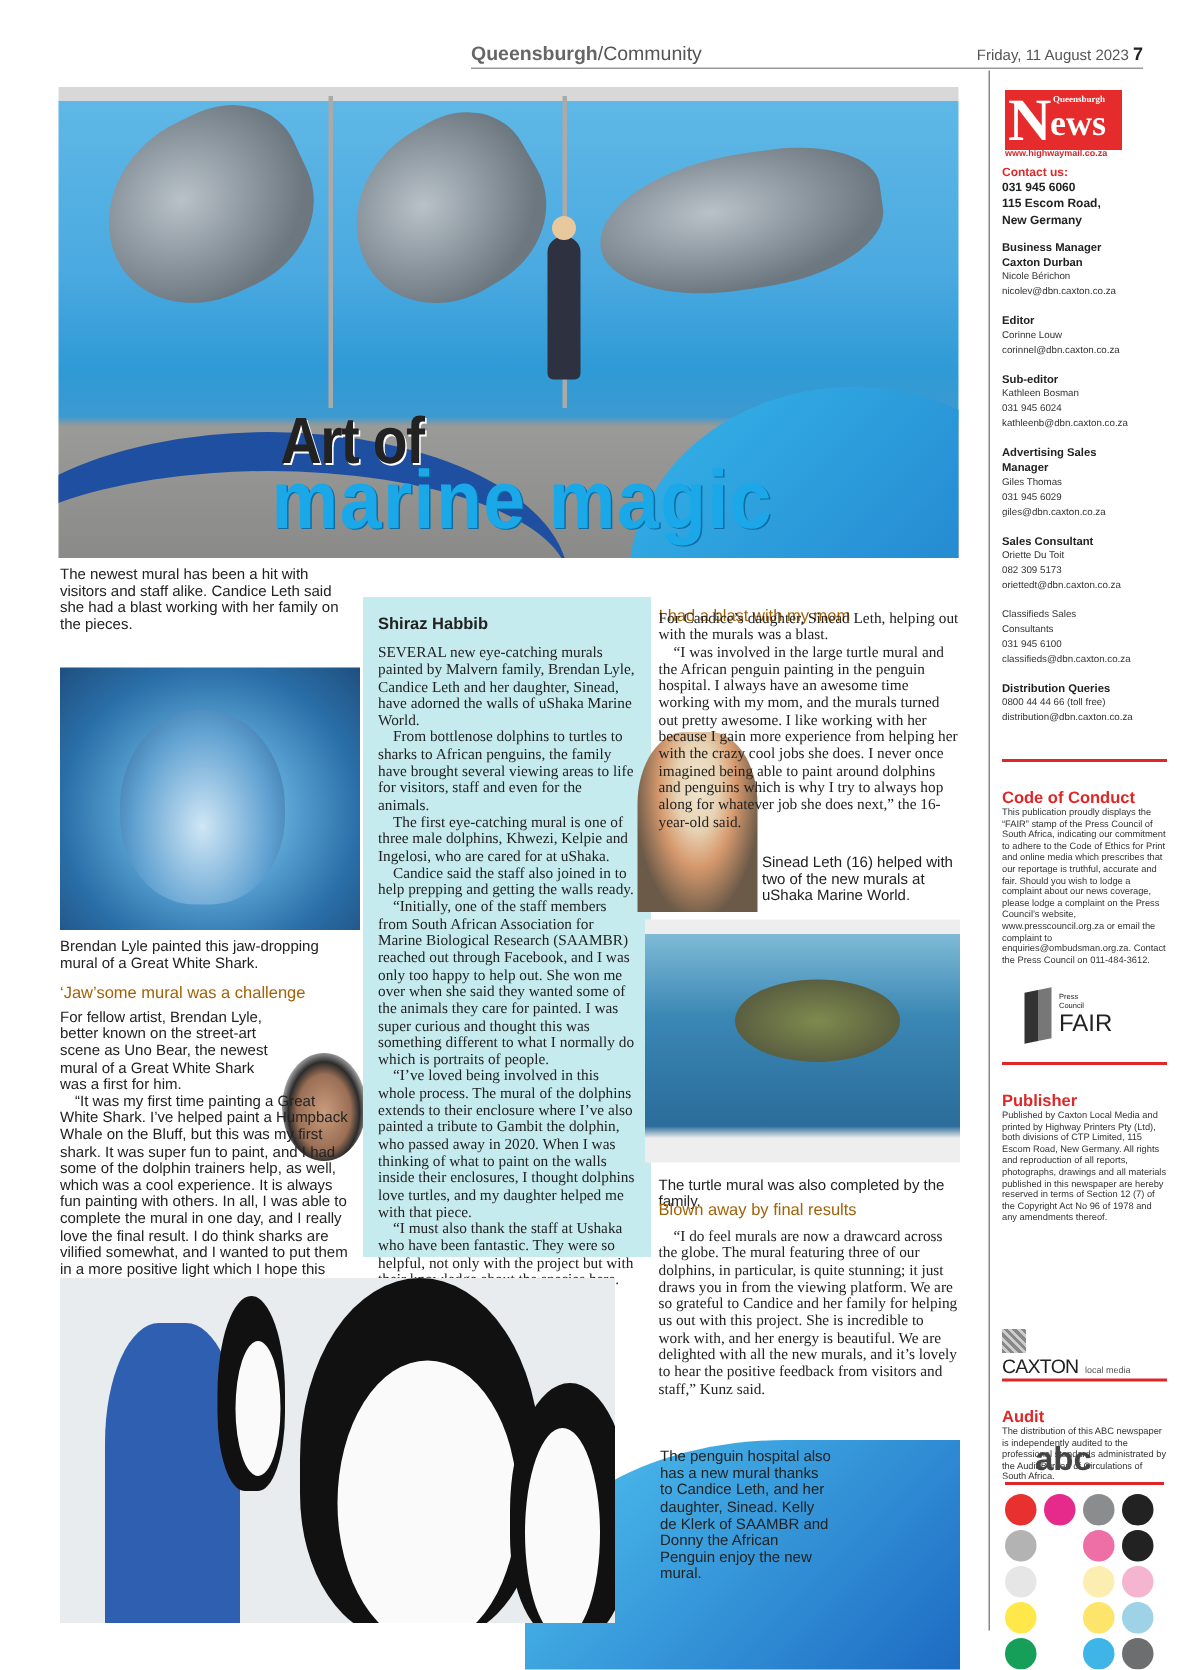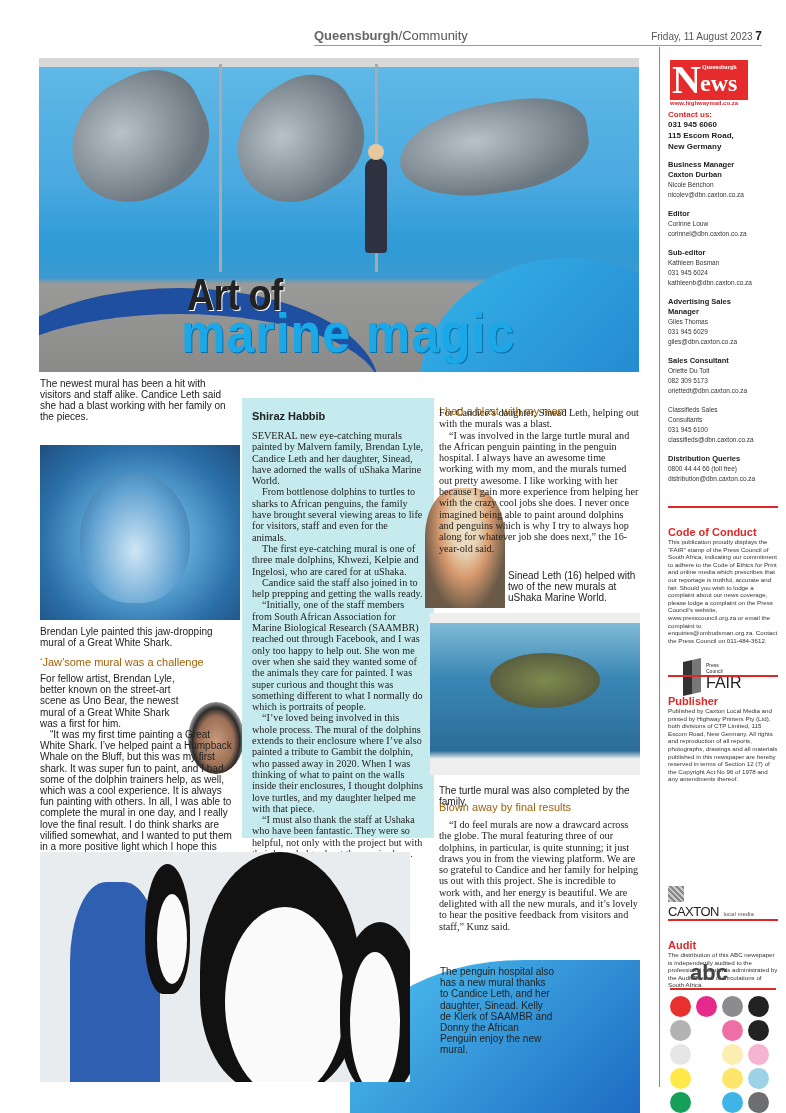--- a/index.html
+++ b/index.html
@@ -200,21 +200,21 @@
   <div class="r-head">Code of Conduct</div>
   <div class="r-small">This publication proudly displays the “FAIR” stamp of the Press Council of South Africa, indicating our commitment to adhere to the Code of Ethics for Print and online media which prescribes that our reportage is truthful, accurate and fair. Should you wish to lodge a complaint about our news coverage, please lodge a complaint on the Press Council’s website, www.presscouncil.org.za or email the complaint to enquiries@ombudsman.org.za. Contact the Press Council on 011-484-3612.</div>
 </div>
 
 <div class="rail" style="top:660px;height:40px">
   <div style="position:absolute;left:15px;top:0;width:18px;height:34px;background:linear-gradient(90deg,#333 50%,#777 50%);transform:skewY(-12deg)"></div>
   <div style="position:absolute;left:38px;top:2px;font-size:5px;line-height:6px;width:30px">Press Council</div>
   <div style="position:absolute;left:38px;top:14px;font-size:16px">FAIR</div>
 </div>
 
-<div class="rail" style="top:671px">
+<div class="rail" style="top:704px">
   <div class="r-head">Publisher</div>
   <div class="r-small">Published by Caxton Local Media and printed by Highway Printers Pty (Ltd), both divisions of CTP Limited, 115 Escom Road, New Germany. All rights and reproduction of all reports, photographs, drawings and all materials published in this newspaper are hereby reserved in terms of Section 12 (7) of the Copyright Act No 96 of 1978 and any amendments thereof.</div>
 </div>
 
 <div class="rail" style="top:886px">
   <div style="width:16px;height:16px;background:repeating-linear-gradient(45deg,#888 0 2px,#ccc 2px 4px)"></div>
   <span style="font-size:13px;letter-spacing:-0.5px">CAXTON</span>
   <span style="font-size:6px;color:#555">local media</span>
 </div>
 

